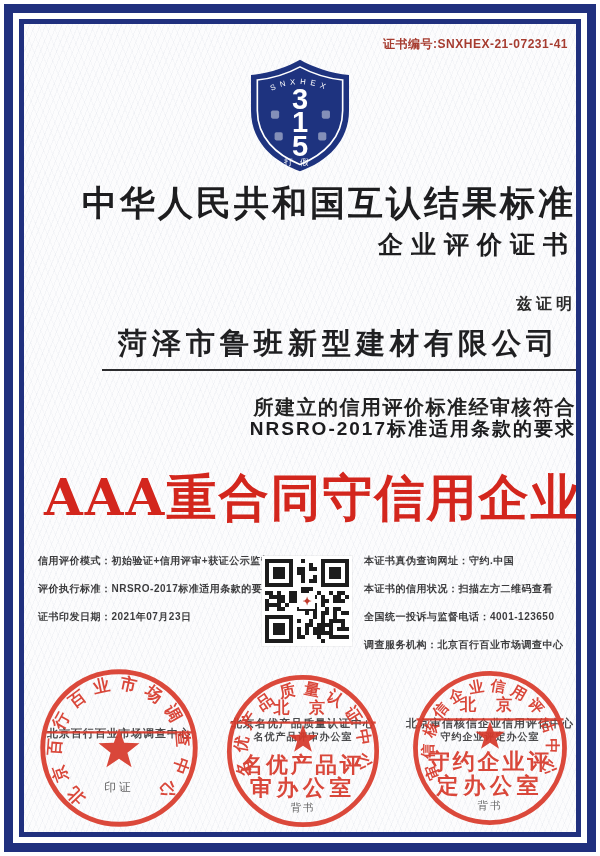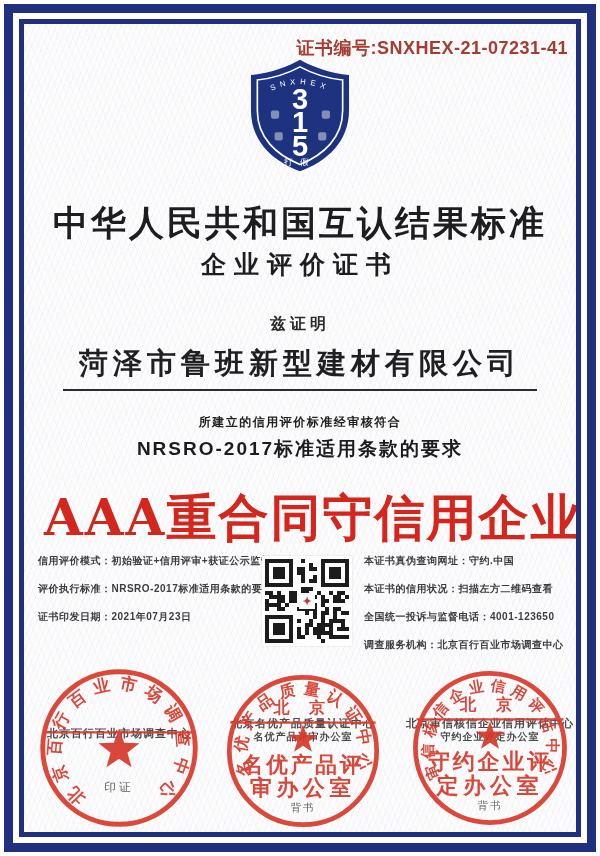--- a/index.html
+++ b/index.html
@@ -7,30 +7,30 @@
   .frame-outer{position:absolute;inset:4px;background:#20307e;}
   .frame-gap{position:absolute;inset:13px;background:#ffffff;}
   .frame-inner{position:absolute;inset:19px;background:#20307e;}
   .content{position:absolute;inset:24px;overflow:hidden;
     background-color:#fcfcfd;
     background-image:
       repeating-linear-gradient(112deg, rgba(170,180,200,0.10) 0px, rgba(170,180,200,0.10) 1px, transparent 1px, transparent 5px),
       repeating-linear-gradient(68deg, rgba(170,180,200,0.07) 0px, rgba(170,180,200,0.07) 1px, transparent 1px, transparent 7px);
   }
   .abs{position:absolute;}
-  .centered{left:0;right:0;text-align:center;margin-top:20px;}
-  .cert-number{top:12px;right:8px;font-size:18px;font-weight:600;color:#a63c30;letter-spacing:.5px;}
+  .centered{left:0;right:0;text-align:right;}
+  .cert-number{top:12px;right:8px;font-size:12px;font-weight:600;color:#a63c30;letter-spacing:.5px;}
   .badge-wrap{top:32px;left:50%;transform:translateX(-50%);width:140px;height:118px;}
   .title1{top:156px;font-size:35px;font-weight:700;color:#1d1d1f;letter-spacing:3px;}
   .title2{top:204px;font-size:25px;font-weight:700;color:#1d1d1f;letter-spacing:8px;}
   .certify{top:270px;font-size:16px;font-weight:600;color:#2a2a2a;letter-spacing:4px;}
   .company-row{top:300px;}
   .company{display:inline-block;font-size:29px;font-weight:700;color:#1f1f21;letter-spacing:5px;
     border-bottom:2px solid #2c2c2e;padding:0 16px 5px 16px;}
-  .stmt1{top:370px;font-size:12px;font-weight:700;color:#222;letter-spacing:1.5px;}
+  .stmt1{top:370px;font-size:20px;font-weight:700;color:#222;letter-spacing:1.5px;}
   .stmt2{top:392px;font-size:19px;font-weight:700;color:#1c1c1e;letter-spacing:2px;}
   .award{top:441px;font-size:50px;font-weight:700;color:#d3261d;letter-spacing:2px;
     font-family:"DejaVu Serif","Liberation Serif",serif;white-space:nowrap;padding-left:20px;}
   .detail-col{top:530px;font-size:10px;font-weight:600;color:#3c3c3e;letter-spacing:.5px;}
   .detail-col div{margin-bottom:14px;white-space:nowrap;}
   .detail-left{left:14px;width:226px;}
   .detail-right{left:340px;width:212px;}
   .qr{top:532px;left:238px;width:84px;height:84px;background:#fff;padding:3px;box-shadow:0 0 0 1px rgba(0,0,0,0.04);}
   .qr-logo{position:absolute;left:50%;top:50%;width:16px;height:16px;transform:translate(-50%,-50%);
     background:#fff;color:#c0392b;font-size:11px;line-height:16px;text-align:center;font-weight:700;}

